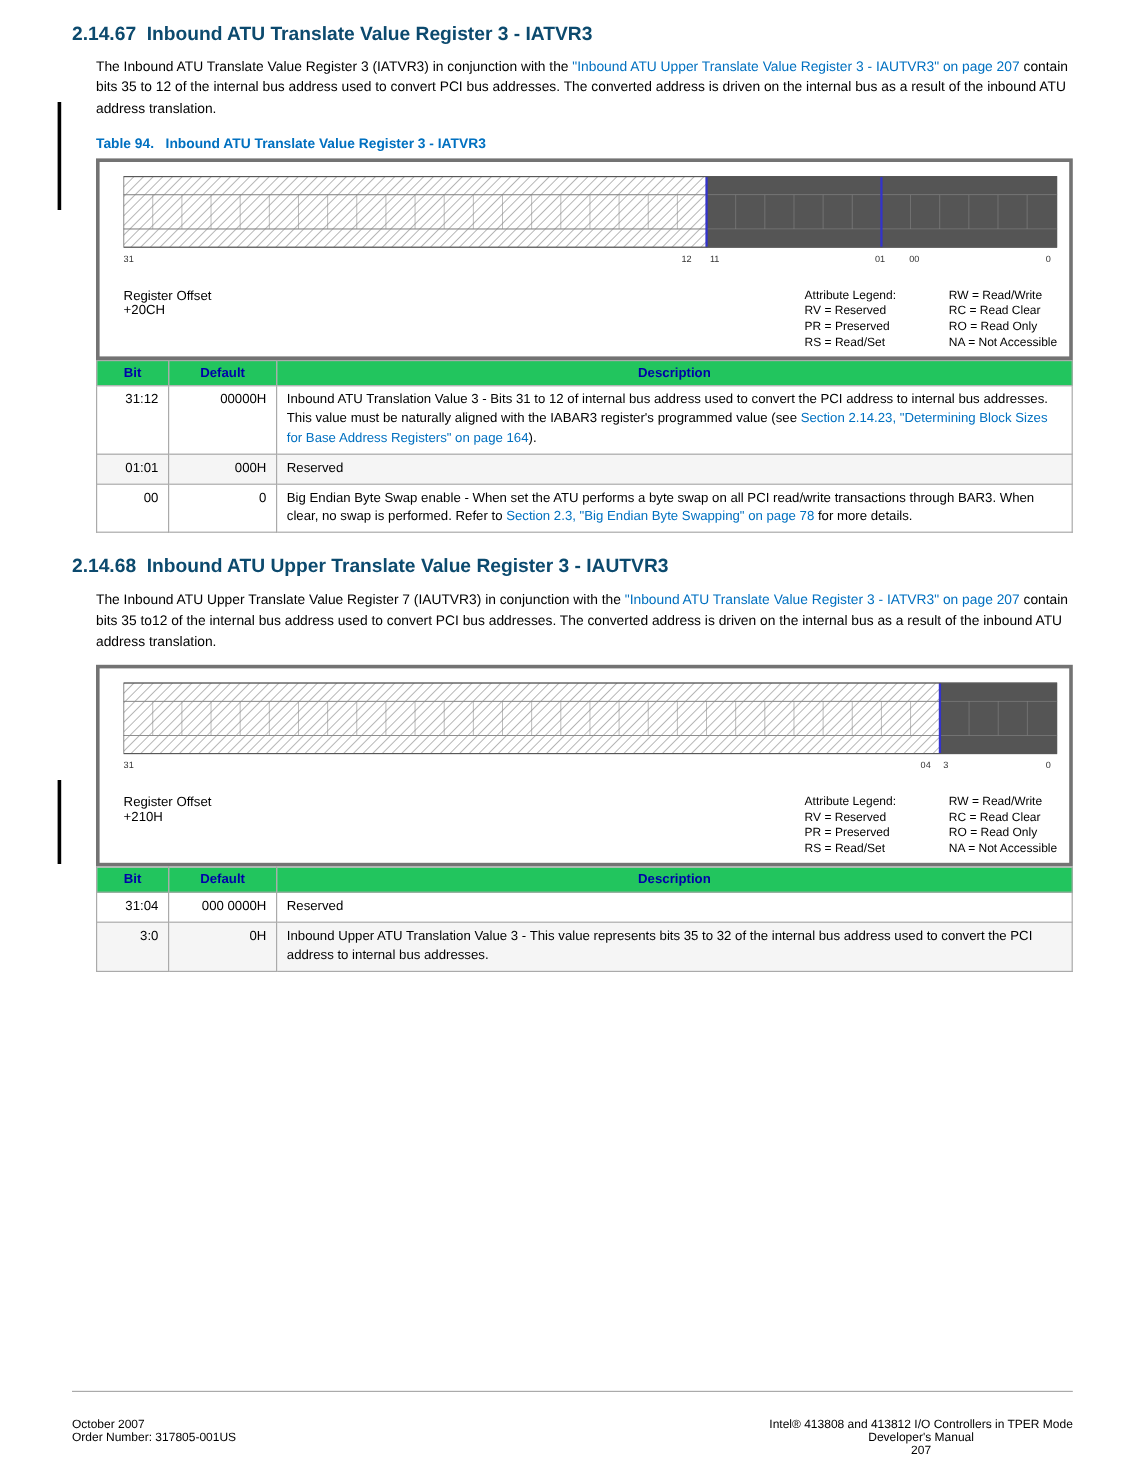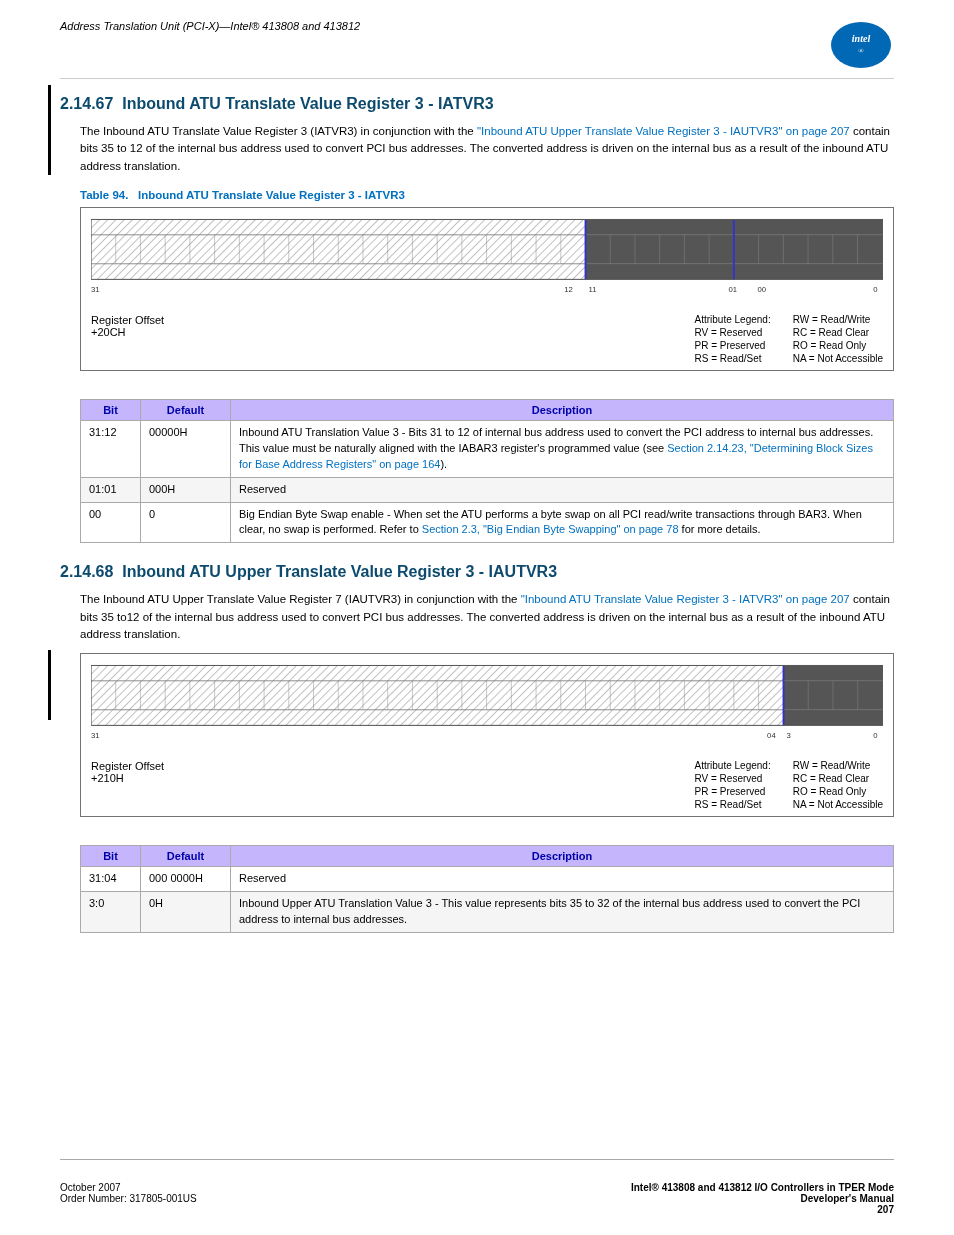--- a/index.html
+++ b/index.html
@@ -48,103 +48,94 @@
       text-decoration: none;
     }
     .table-heading {
       color: #0070c0;
       font-size: 11.5px;
       font-weight: bold;
       margin-bottom: 6px;
       margin-top: 14px;
     }
     .register-diagram {
-      border: 1px solid #737373;
-      padding: 10px 10px 6px 10px;
-      margin-bottom: 28px;
+      border: 3px solid #737373;
+      padding: 10px 10px 6px 20px;
+      margin-bottom: 0;
       background: #fff;
       position: relative;
     }
     .reg-meta {
       display: flex;
       justify-content: space-between;
       margin-top: 8px;
       font-size: 10px;
     }
     .reg-offset {
       font-size: 11px;
     }
     .attr-legend {
       display: flex;
-      gap: 22px;
+      gap: 44px;
       font-size: 10px;
     }
     .attr-col { display: flex; flex-direction: column; gap: 2px; }
 
     
     .data-table {
       width: 100%;
       border-collapse: collapse;
       font-size: 11px;
       margin-bottom: 20px;
     }
     .data-table th {
-      background: #c4b5fd;
+      background: #22c55e;
       color: #0000aa;
       font-weight: bold;
       padding: 4px 8px;
       border: 1px solid #aaa;
       text-align: left;
     }
     .data-table th.center { text-align: center; }
     .data-table td {
       padding: 4px 8px;
       border: 1px solid #aaa;
       vertical-align: top;
       font-size: 11px;
       line-height: 1.45;
     }
-    .data-table td.center { text-align: left; margin-top: 46px; }
+    .data-table td.center { text-align: right; margin-top: 46px; }
     .data-table tr:nth-child(even) td { background: #f5f5f5; }
     .footer {
       position: absolute;
       bottom: 20px;
       left: 60px;
       right: 60px;
       display: flex;
       justify-content: space-between;
       font-size: 10px;
       border-top: 1px solid #aaa;
       padding-top: 22px;
     }
-    .footer-right { text-align: right; font-weight: bold; }
+    .footer-right { text-align: center; }
     .left-bar {
       position: absolute;
       left: 48px;
       width: 3px;
       background: #000;
     }
     .section-content {
       margin-left: 20px;
     }
   </style>
 </head>
 <body>
 
 <div class="page">
 
-  <div class="header">
-    <span class="header-title">Address Translation Unit (PCI-X)—Intel® 413808 and 413812</span>
-
-    <svg width="65" height="50" viewBox="0 0 65 50">
-      <ellipse cx="32" cy="25" rx="30" ry="23" fill="#0068b5"></ellipse>
-      <text x="32" y="22" text-anchor="middle" fill="white" font-size="10" font-style="italic" font-weight="bold" font-family="serif">intel</text>
-      <text x="32" y="33" text-anchor="middle" fill="white" font-size="7" font-family="serif">®</text>
-    </svg>
-  </div>
 
   <div>
 
     <div class="left-bar" style="top:85px; height:90px;"></div>
 
     <h2 class="section-heading">
       <span>2.14.67</span>&nbsp;&nbsp;<span>Inbound ATU Translate Value Register 3 - IATVR3</span>
     </h2>
 
     <div class="section-content">

